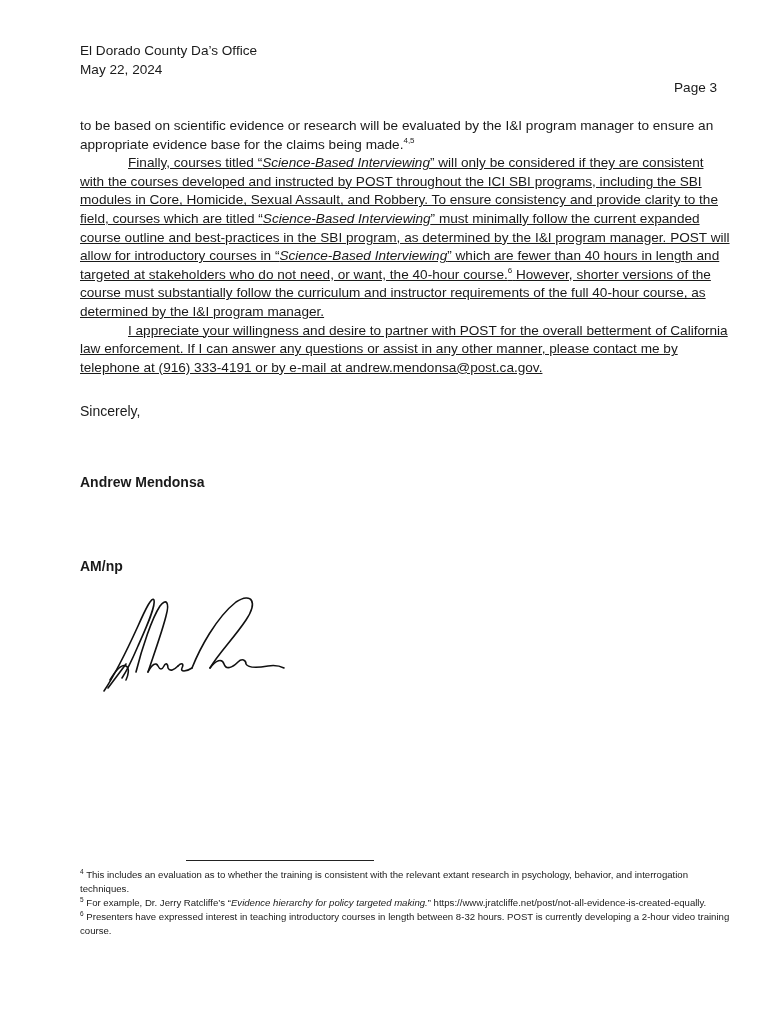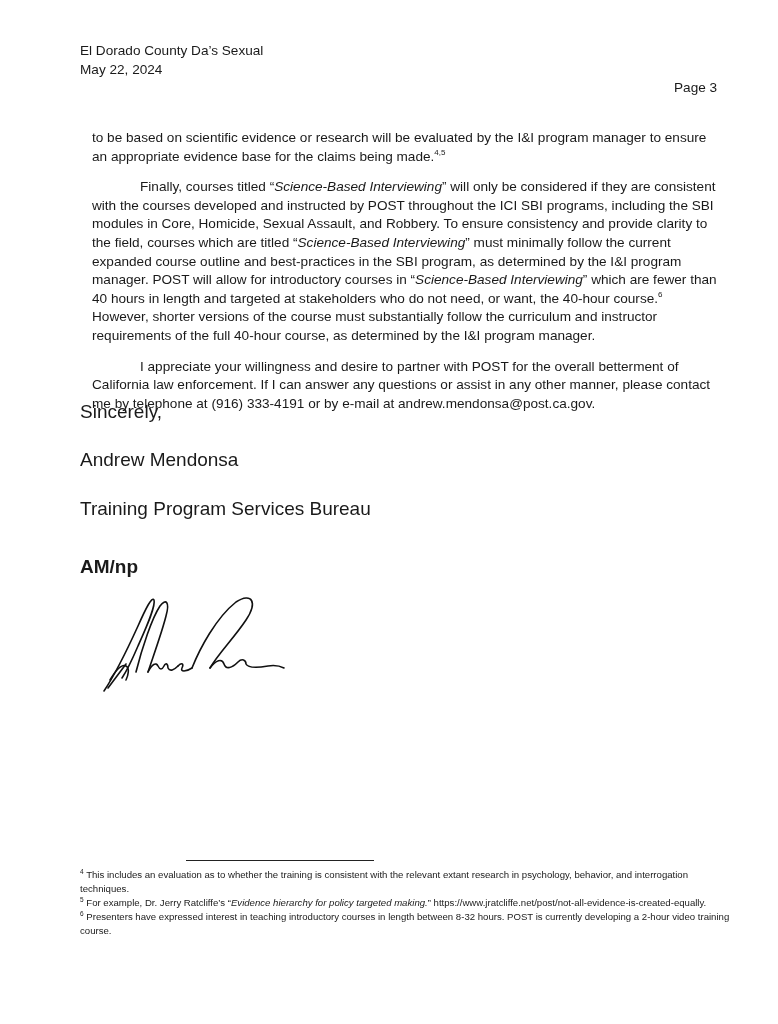--- a/index.html
+++ b/index.html
@@ -2,48 +2,47 @@
 <html><head>
 <meta charset="utf-8">
 <style>
   html, body { margin:0; padding:0; background:#ffffff; }
   body { width:778px; height:1024px; position:relative; overflow:hidden;
          font-family:"Liberation Sans", sans-serif; color:#1a1a1a; }
   .page { position:absolute; left:0; top:0; width:778px; height:1024px; background:#fff; }
   .hdr { position:absolute; left:80px; font-size:13.6px; line-height:19px; }
   .pagenum { position:absolute; left:674px; top:80px; font-size:13.6px; }
   .body { position:absolute; left:80px; top:117px; width:650px; font-size:13.6px; line-height:18.6px; }
-  .body p { margin:12px; }
-  .indent { text-indent:48px; }
+  .body p { margin:0; }
+  .indent { text-indent:48px;text-decoration:underline; }
   sup { font-size:8px; line-height:0; vertical-align:6px; }
-  .closing { position:absolute; left:80px; font-size:19px; line-height:19px; }
+  .closing { position:absolute; left:80px; font-size:14px; line-height:19px; }
   .sig { position:absolute; left:96px; top:588px; }
   .fnline { position:absolute; left:186px; top:860px; width:188px; height:1px; background:#222; }
   .footnotes { position:absolute; left:80px; top:868px; width:652px; font-size:9.6px; line-height:14px; }
   .footnotes p { margin:0; }
   .fnsup { font-size:6.5px; vertical-align:4px; line-height:0; }
 </style>
 </head>
 <body>
 
 <div class="page">
 
-  <div class="hdr" style="top:41px;">El Dorado County Da’s Sexual</div>
+  <div class="hdr" style="top:41px;">El Dorado County Da’s Office</div>
   <div class="hdr" style="top:60px;">May 22, 2024</div>
   <div class="pagenum">Page 3</div>
 
   <div class="body">
     <p><span>to be based on scientific evidence or research will be evaluated by the I&amp;I program manager to ensure an appropriate evidence base for the claims being made.</span><sup>4,5</sup></p>
     <p class="indent"><span>Finally, courses titled “</span><i>Science-Based Interviewing</i><span>” will only be considered if they are consistent with the courses developed and instructed by POST throughout the ICI SBI programs, including the SBI modules in Core, Homicide, Sexual Assault, and Robbery.  To ensure consistency and provide clarity to the field, courses which are titled “</span><i>Science-Based Interviewing</i><span>” must minimally follow the current expanded course outline and best-practices in the SBI program, as determined by the I&amp;I program manager. POST will allow for introductory courses in “</span><i>Science-Based Interviewing</i><span>” which are fewer than 40 hours in length and targeted at stakeholders who do not need, or want, the 40-hour course.</span><sup>6</sup> <span>However, shorter versions of the course must substantially follow the curriculum and instructor requirements of the full 40-hour course, as determined by the I&amp;I program manager.</span></p>
     <p class="indent">I appreciate your willingness and desire to partner with POST for the overall betterment of California law enforcement. If I can answer any questions or assist in any other manner, please contact me by telephone at (916) 333-4191 or by e-mail at andrew.mendonsa@post.ca.gov.</p>
   </div>
 
   <div class="closing" style="top:402px;">Sincerely,</div>
-  <div class="closing" style="top:450px;">Andrew Mendonsa</div>
-  <div class="closing" style="top:499px;">Training Program Services Bureau</div>
+  <div class="closing" style="top:473px;font-weight:bold;">Andrew Mendonsa</div>
   <div class="closing" style="top:557px;font-weight:bold;">AM/np</div>
 
   <div class="sig">
     <svg width="190" height="110" viewBox="0 0 190 110" fill="none" stroke="#111" stroke-width="1.6" stroke-linecap="round" stroke-linejoin="round">
       <path d="M8,103 C20,85 32,60 42,38 C50,20 56,8 58,12 C60,18 50,40 42,58 C36,72 30,84 26,90"></path>
       <path d="M14,92 C20,82 26,76 30,78 C34,80 32,88 30,92"></path>
       <path d="M40,84 C46,60 56,30 64,18 C70,10 74,14 70,28 C66,44 58,66 52,84"></path>
       <path d="M52,84 C56,76 60,74 62,78 C64,82 66,82 68,78 C70,74 72,76 72,80 C74,84 78,82 82,78"></path>
       <path d="M82,78 C86,74 88,76 86,80 C84,84 90,84 96,80"></path>
       <path d="M96,80 C104,60 120,30 140,14 C156,4 162,14 150,32 C138,50 122,66 114,80"></path>

